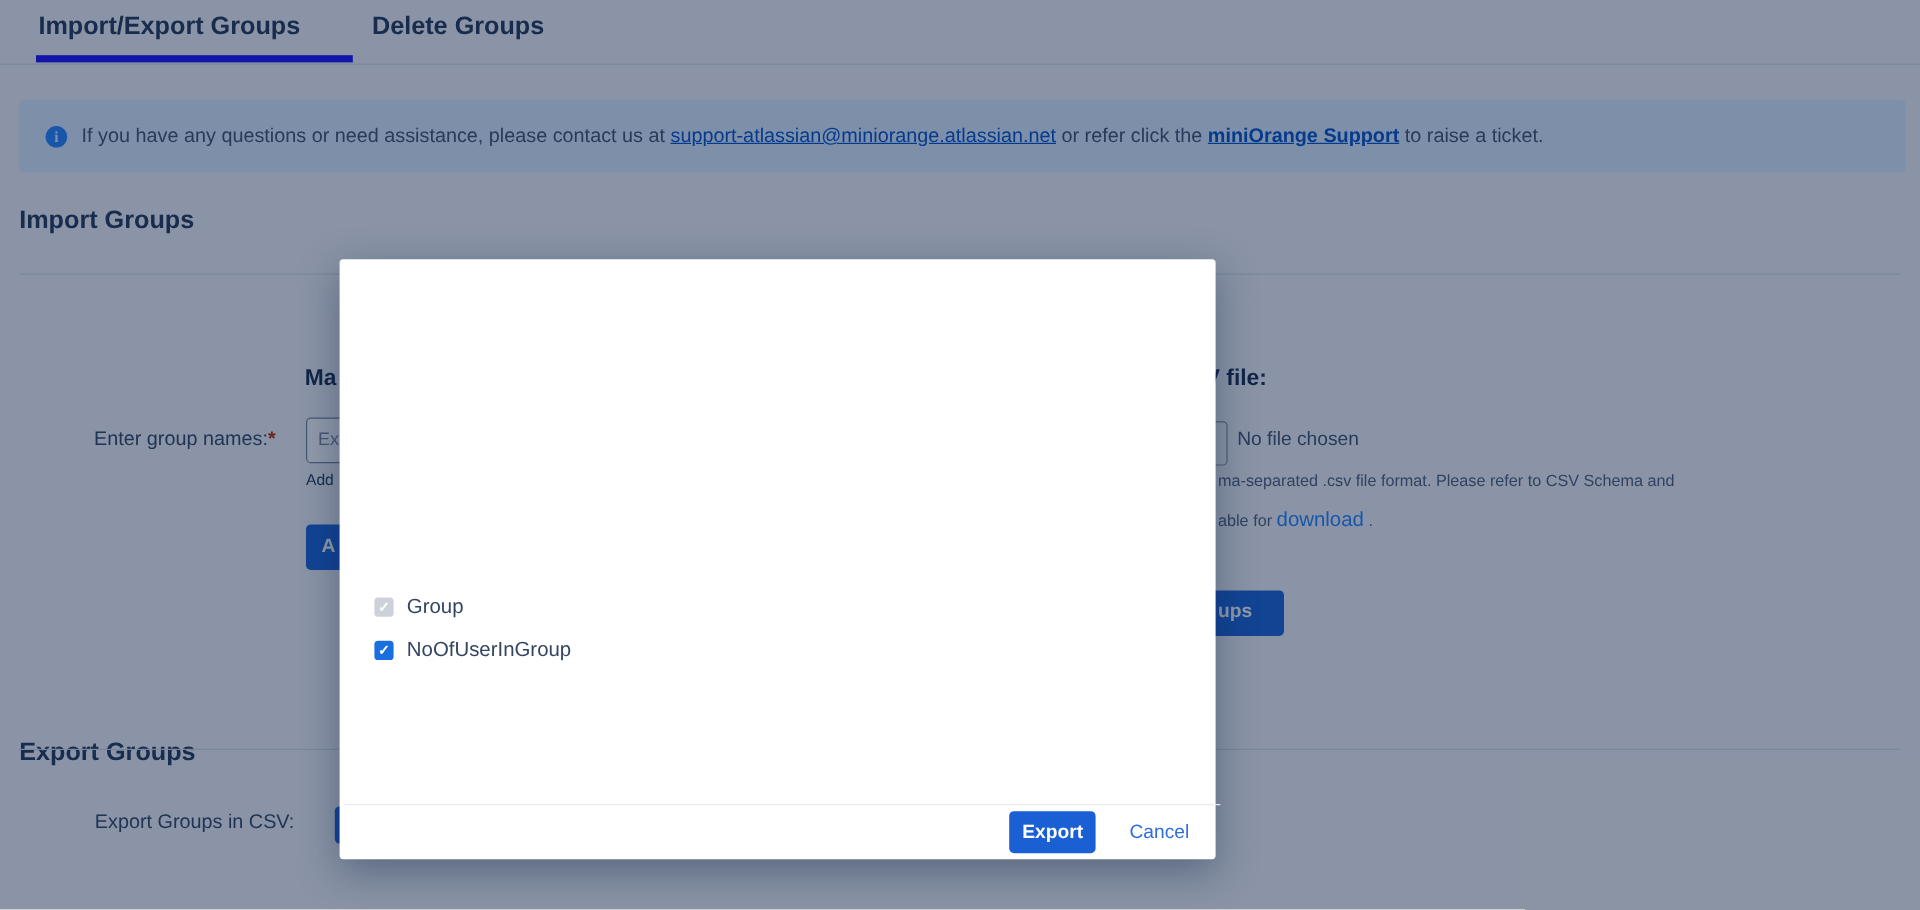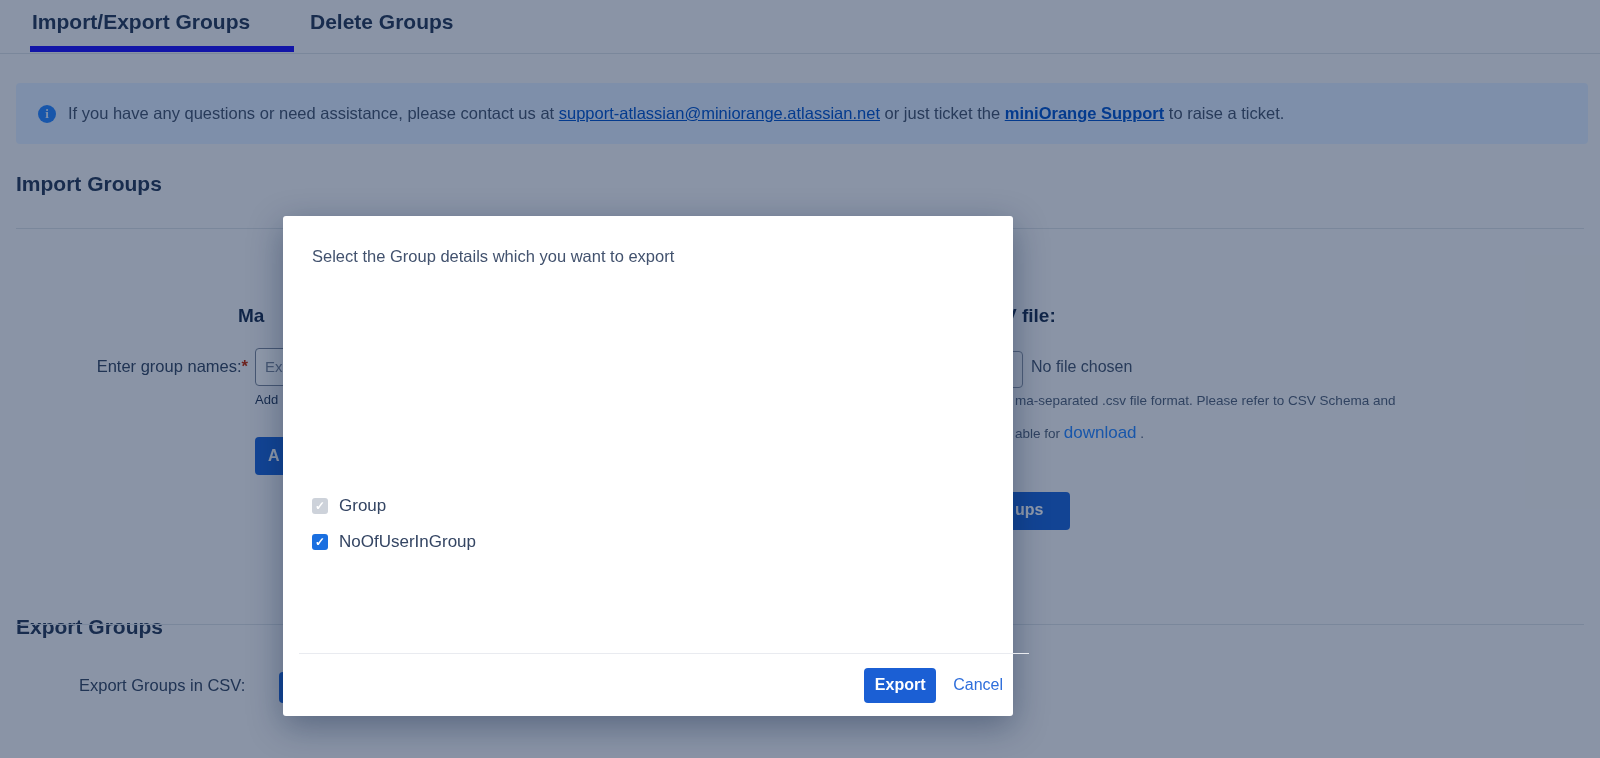--- a/index.html
+++ b/index.html
@@ -18,21 +18,21 @@
                font-size:13px; font-weight:700; text-align:center; line-height:18px;
                font-family:"Liberation Serif", serif; flex:0 0 auto; }
   .banner-text { margin-left:12px; font-size:16.5px; color:#42526E; }
   .banner-text a { color:#0052CC; text-decoration:underline; cursor:pointer; }
   .banner-text a.bold { font-weight:700;text-align:center; }
 
   .section-title { position:absolute; left:16px; font-size:21px; font-weight:700; color:#253858; }
   .hr { position:absolute; left:16px; width:1568px; height:1px; background:#d8dce3; }
 
   .frag-heading { position:absolute; font-size:19px; font-weight:700; color:#172B4D; white-space:nowrap; }
-  .field-label { position:absolute; left:60px; top:357px; width:188px; text-align:right;
+  .field-label { position:absolute; left:60px; top:357px; width:188px; text-align:center;
                  font-size:16.5px; color:#344563; white-space:nowrap; }
   .req { color:#bf2600; font-weight:700; }
   .group-input { position:absolute; left:255px; top:348px; width:34px; height:38px; background:#ffffff;
                  border:1px solid #7a869a; border-radius:4px; font-size:15px; color:#7A869A;
                  line-height:36px; padding-left:9px; overflow:hidden; white-space:nowrap; }
   .add-note { position:absolute; left:255px; top:392px; font-size:13px; font-weight:400; color:#253858; white-space:nowrap; }
   .btn-primary { background:#1b63d8; color:#ffffff; font-weight:700; border:none; border-radius:4px; cursor:pointer; }
   .add-btn { position:absolute; left:255px; top:437px; width:34px; height:38px; font-size:16px;
              text-align:left; padding-left:13px; overflow:hidden; white-space:nowrap; }
   .file-box { position:absolute; left:955px; top:351px; width:68px; height:37px;
@@ -50,45 +50,45 @@
              background:rgba(9,30,66,0.45); z-index:10; }
   .modal { position:absolute; left:283px; top:216px; width:730px; height:500px; background:#ffffff;
            border-radius:3px; box-shadow:0 10px 34px rgba(9,30,66,0.38); z-index:20; }
   .modal-title { position:absolute; left:29px; top:31px; font-size:16.5px; color:#42526E; }
   .opt-row { position:absolute; left:29px; display:flex; align-items:center; cursor:pointer; }
   .cbx { width:16px; height:16px; border-radius:3px; color:#ffffff; font-size:12px; font-weight:700;
          text-align:center; line-height:16px; flex:0 0 auto; }
   .cbx.checked { background:#1a6fe0; }
   .cbx.disabled { background:#cdd2da; }
   .opt-label { margin-left:11px; font-size:17px; color:#344563; }
-  .modal-footer { position:absolute; left:16px; bottom:0; width:730px; height:63px;
+  .modal-footer { position:absolute; left:4px; bottom:0; width:730px; height:46px;
                   border-top:1px solid #e9ebf0; display:flex; align-items:center;
                   justify-content:flex-end; padding-right:26px; }
   .export-btn { width:72px; height:35px; background:#1b5fd4; font-size:16px; }
-  .cancel-link { margin-left:17px; font-size:16px; color:#2e6edb; cursor:pointer; }
+  .cancel-link { margin-left:28px; font-size:16px; color:#2e6edb; cursor:pointer; }
 </style>
 </head>
 <body>
 
 <div class="screen">
 
   <div class="tab" style="left:32px;">Import/Export Groups</div>
   <div class="tab" style="left:310px;">Delete Groups</div>
   <div class="tab-underline"></div>
   <div class="tabbar-divider"></div>
 
   <div class="banner">
     <span class="info-icon">i</span>
-    <span class="banner-text"><span>If you have any questions or need assistance, please contact us at </span><a>support-atlassian@miniorange.atlassian.net</a><span> or just ticket the </span><a class="bold">miniOrange Support</a><span> to raise a ticket.</span></span>
+    <span class="banner-text"><span>If you have any questions or need assistance, please contact us at </span><a>support-atlassian@miniorange.atlassian.net</a><span> or refer click the </span><a class="bold">miniOrange Support</a><span> to raise a ticket.</span></span>
   </div>
 
   <div class="section-title" style="top:172px;">Import Groups</div>
   <div class="hr" style="top:228px;"></div>
 
-  <div class="frag-heading" style="left:238px; top:305px;">Ma</div>
+  <div class="frag-heading" style="left:254px; top:305px;">Ma</div>
 
   <div class="field-label"><span>Enter group names:</span><span class="req">*</span></div>
 
   <div class="group-input">Ex:</div>
 
   <div class="add-note">Add</div>
 
   <button class="btn-primary add-btn">A</button>
 
   <div class="frag-heading" style="left:1004px; top:305px;">V file:</div>
@@ -106,21 +106,20 @@
 
   <div class="section-title" style="top:571px;margin-top:44px;">Export Groups</div>
   <div class="hr" style="top:624px;"></div>
 
   <div class="csv-export-label">Export Groups in CSV:</div>
   <button class="btn-primary csv-export-btn"></button>
 
   <div class="blanket"></div>
 
   <div class="modal">
-    <div class="modal-title">Select the Group details which you want to export</div>
 
     <div class="opt-row" style="top:280px;">
       <span class="cbx disabled">✓</span>
       <span class="opt-label">Group</span>
     </div>
 
     <div class="opt-row" style="top:316px;">
       <span class="cbx checked">✓</span>
       <span class="opt-label">NoOfUserInGroup</span>
     </div>

